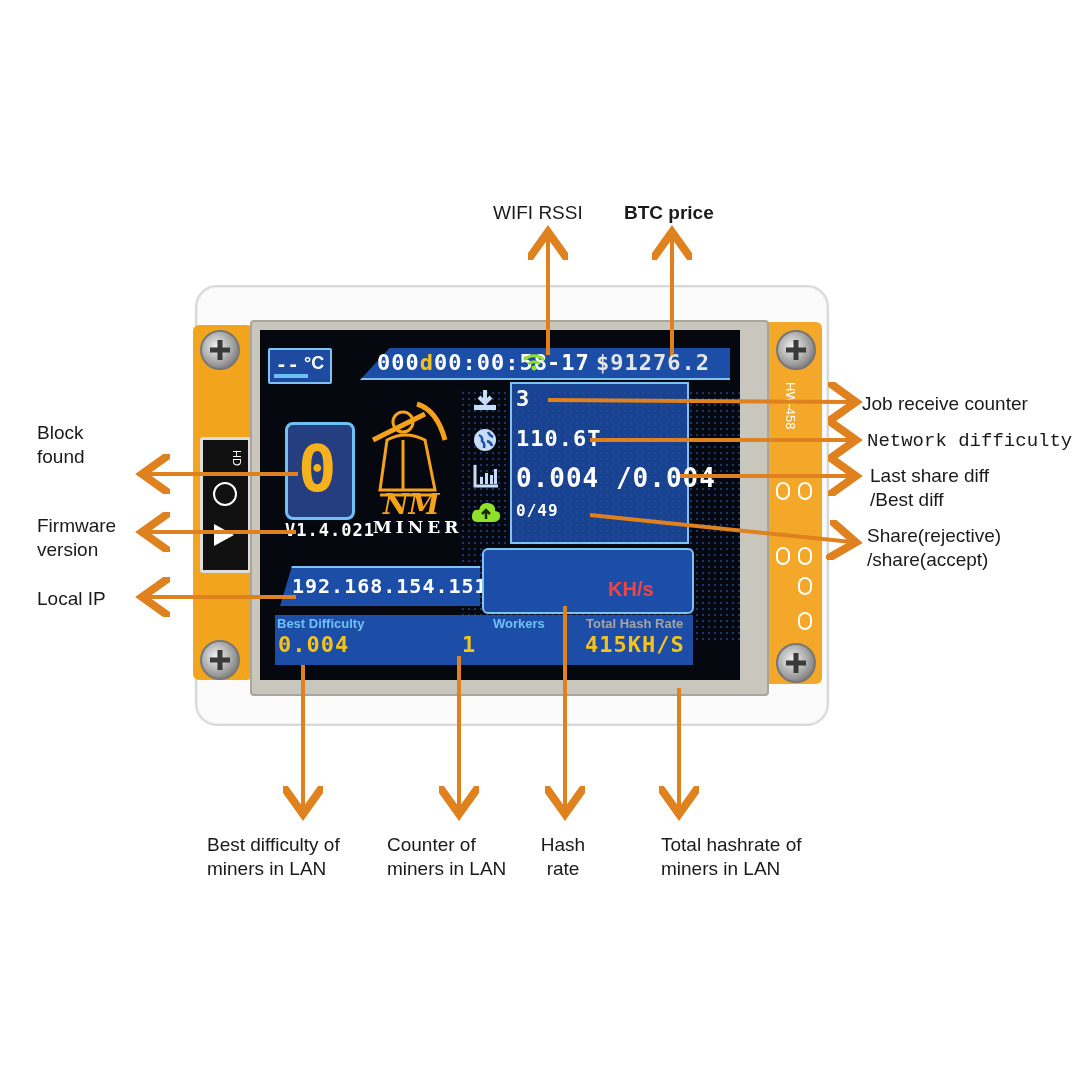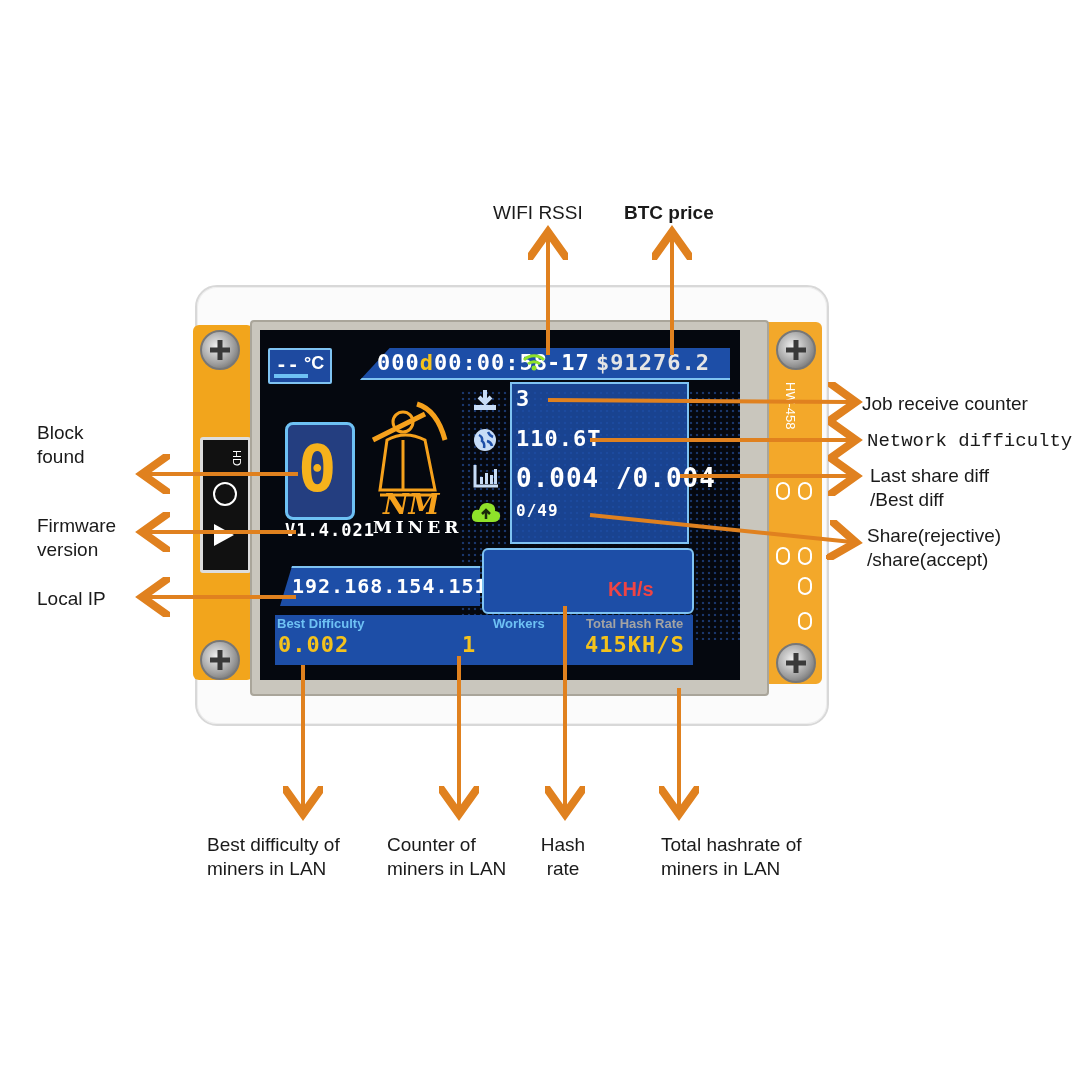--- a/index.html
+++ b/index.html
@@ -168,21 +168,21 @@
   <span class="abs seg" style="left:256px;top:171px;font-size:16px;color:#fff;font-weight:bold;">0/49</span>
 
   <div class="abs" style="left:20px;top:236px;width:200px;height:38px;background:#1d4ea7;border-top:2px solid #7fc3f2;clip-path:polygon(6% 0,100% 0,100% 100%,0 100%);"></div>
   <span class="abs seg" style="left:32px;top:244px;font-size:20px;color:#fff;font-weight:bold;white-space:nowrap;">192.168.154.151</span>
 
   <div class="abs" style="left:222px;top:218px;width:208px;height:62px;background:#1d4ea7;border:2px solid #7fc3f2;border-radius:6px;"></div>
   <span class="abs" style="left:348px;top:248px;font-size:20px;color:#ef4444;font-weight:bold;">KH/s</span>
 
   <div class="abs" style="left:15px;top:285px;width:418px;height:50px;background:#1d4ea7;"></div>
   <span class="abs" style="left:17px;top:286px;font-size:13px;color:#6ec1f4;font-weight:bold;">Best Difficulty</span>
-  <span class="abs seg" style="left:18px;top:302px;font-size:22px;color:#f4c21c;font-weight:bold;">0.002</span>
+  <span class="abs seg" style="left:18px;top:302px;font-size:22px;color:#f4c21c;font-weight:bold;">0.004</span>
   <span class="abs" style="left:201px;top:286px;font-size:13px;color:#6ec1f4;font-weight:bold;margin-left:32px;">Workers</span>
   <span class="abs seg" style="left:202px;top:302px;font-size:22px;color:#f4c21c;font-weight:bold;">1</span>
   <span class="abs" style="left:326px;top:286px;font-size:13px;color:#a3a3a3;font-weight:bold;white-space:nowrap;">Total Hash Rate</span>
   <span class="abs seg" style="left:325px;top:302px;font-size:22px;color:#f4c21c;font-weight:bold;">415KH/S</span>
 </div>
 
 <svg class="abs" style="left:0;top:0;pointer-events:none;" width="1083" height="1083">
   <defs>
     <marker id="ah" markerWidth="10" markerHeight="10" refX="6" refY="5" orient="auto" markerUnits="strokeWidth">
       <path d="M0 0 L7 5 L0 10" fill="none" stroke="#e0811f" stroke-width="2"></path>

